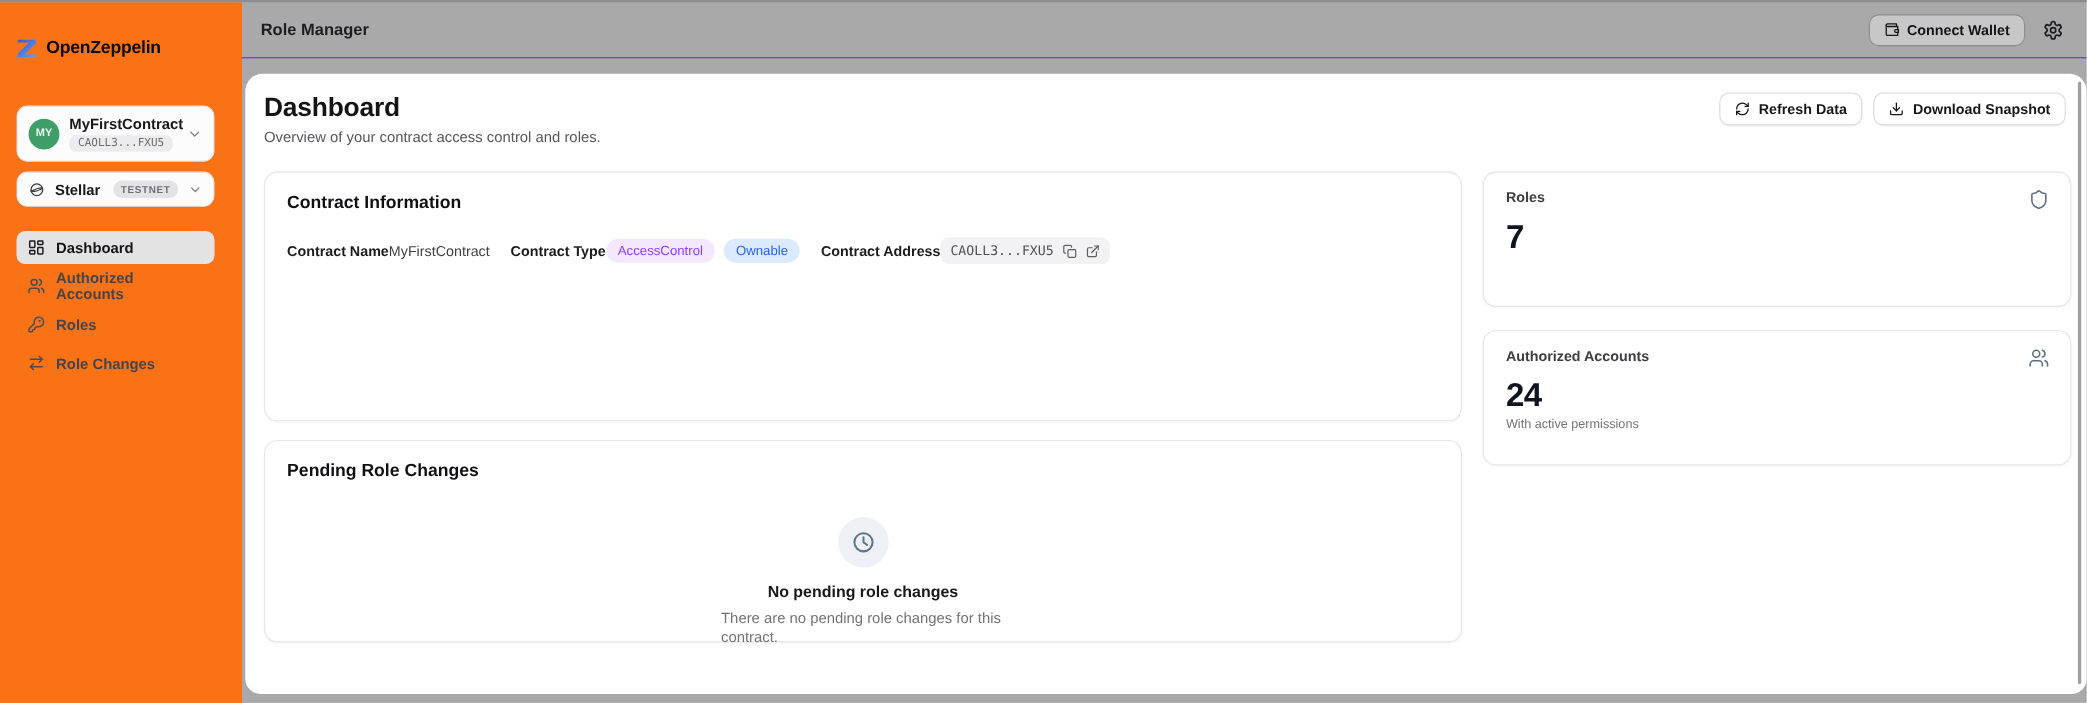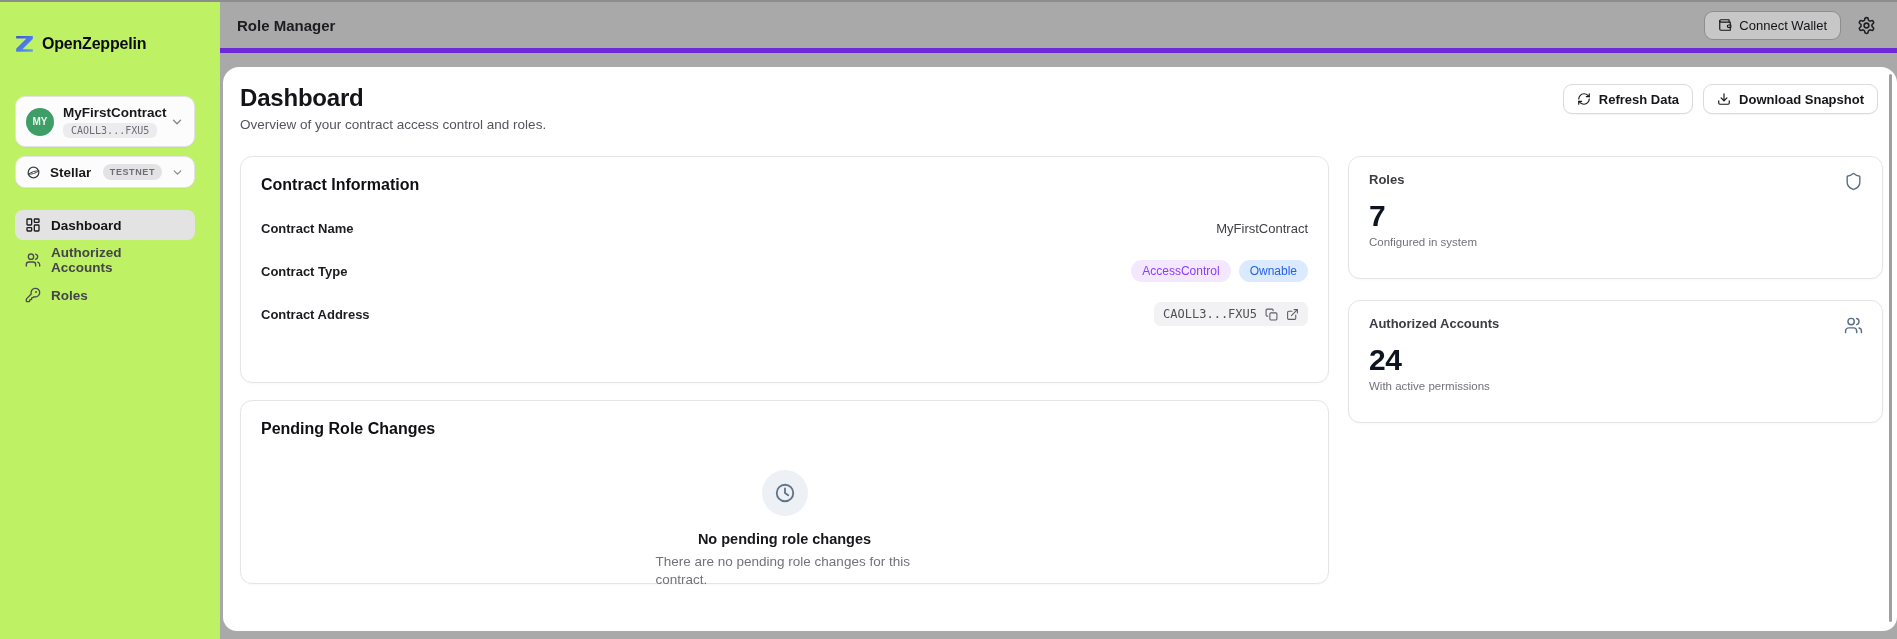--- a/index.html
+++ b/index.html
@@ -3,21 +3,21 @@
 <meta charset="utf-8">
 <style>
   * { margin:0; padding:0; box-sizing:border-box; }
   html,body { width:1897px; height:639px; overflow:hidden; }
   body {
     font-family:"Liberation Sans","DejaVu Sans",sans-serif;
     background:#a9a9a9; color:#18181b; display:flex;
     border-top:2px solid #8d8d8d;
   }
   
-  .sidebar { width:220px; min-width:220px; background:#bef264; height:100%; }
+  .sidebar { width:220px; min-width:220px; background:#f97316; height:100%; }
   .brand { display:flex; align-items:center; gap:7px; margin:31px 0 0 14px; }
   .brand-text { font-size:16px; font-weight:700; color:#0b0b10; letter-spacing:-0.2px; }
   .side-card {
     background:#fcfcfc; border:1px solid #e3e3e5; border-radius:10px;
     margin:0 25px 0 15px; display:flex; align-items:center;
     padding:8px 10px; gap:9px; cursor:pointer; box-shadow:0 1px 1px rgba(0,0,0,0.03);
   }
   .contract-card { margin-top:42px; }
   .avatar {
     width:28px; height:28px; border-radius:50%; background:#3f9e68;
@@ -42,28 +42,28 @@
     display:flex; align-items:center; gap:10px; padding:6px 10px; border-radius:8px;
     font-size:13.5px; font-weight:600; color:#44444c; cursor:pointer; height:30px;
   }
   .nav-item.active { background:#e3e3e4; color:#141417; }
   .nav-item .ic { display:flex; color:#4a4a52; }
   .nav-item.active .ic { color:#1b1b1f; }
   
   .main { flex:1; display:flex; flex-direction:column; min-width:0; position:relative; }
   .topbar {
     height:51px; display:flex; align-items:center; justify-content:space-between;
-    padding:0 19px 0 17px; border-bottom:5px solid #6d28d9; flex:none;
+    padding:0 19px 0 17px; border-bottom:1px solid #6d28d9; flex:none;
   }
   .topbar-title { font-size:15px; font-weight:700; color:#1c1c21; }
   .topbar-right { display:flex; align-items:center; gap:14px; }
   .connect-btn {
     display:flex; align-items:center; gap:7px; background:rgba(255,255,255,0.35);
     border:1px solid rgba(50,50,55,0.38); border-radius:9px; padding:6px 13px;
-    font-size:13px; font-weight:400; color:#141418; cursor:pointer;
+    font-size:13px; font-weight:700; color:#141418; cursor:pointer;
     font-family:inherit;
   }
   .icon-btn { background:none; border:none; cursor:pointer; color:#1d1d22; display:flex; padding:2px; }
   .content-wrap { flex:1; padding:14px 0 8px 3px; min-height:0; }
   .panel {
     background:#ffffff; border-radius:16px 16px 14px 14px; height:100%;
     display:flex; flex-direction:column; overflow:hidden;
   }
   .panel-header { display:flex; justify-content:space-between; align-items:flex-start; padding:17px 19px 0 17px; }
   .page-title { font-size:24px; font-weight:700; color:#141418; letter-spacing:-0.2px; }
@@ -78,21 +78,21 @@
   .panel-body {
     display:grid; grid-template-columns:1fr 535px; gap:19px;
     padding:24px 14px 10px 17px; align-items:start; flex:1; min-height:0;
   }
   .card {
     border:1px solid #e5e5e8; border-radius:12px; background:#fff;
     box-shadow:0 1px 2px rgba(0,0,0,0.03);
   }
   .info-card { height:227px; padding:19px 20px; }
   .card-title { font-size:16px; font-weight:700; color:#101014; }
-  .info-rows { margin-top:22px; display:flex; flex-direction:column; gap:19px; }
+  .info-rows { margin-top:22px; display:flex; flex-direction:row; gap:19px; }
   .info-row { display:flex; justify-content:space-between; align-items:center; min-height:24px; }
   .row-label { font-size:13px; font-weight:700; color:#1b1b20; }
   .row-value { font-size:13px; color:#3f3f46; }
   .badges { display:flex; gap:8px; }
   .badge { font-size:12px; font-weight:400; border-radius:999px; padding:4px 11px; }
   .badge-purple { background:#f3e8ff; color:#8b3dff; }
   .badge-blue { background:#dbeafe; color:#2563eb; }
   .addr-box {
     display:flex; align-items:center; gap:8px; background:#f2f2f4; border-radius:7px;
     padding:5px 9px; font-family:"DejaVu Sans Mono",monospace; font-size:12px; color:#4f4f58;
@@ -196,20 +196,31 @@
       <span>Authorized Accounts</span>
     </div>
     <div class="nav-item">
       <span class="ic">
         <svg width="16" height="16" viewBox="0 0 24 24" fill="none" stroke="currentColor" stroke-width="2" stroke-linecap="round" stroke-linejoin="round">
           <path d="M2.586 17.414A2 2 0 0 0 2 18.828V21a1 1 0 0 0 1 1h3a1 1 0 0 0 1-1v-1a1 1 0 0 1 1-1h1a1 1 0 0 0 1-1v-1a1 1 0 0 1 1-1h.172a2 2 0 0 0 1.414-.586l.814-.814a6.5 6.5 0 1 0-4-4z"></path>
             <circle cx="16.5" cy="7.5" r=".5" fill="currentColor"></circle>
         </svg>
       </span>
       <span>Roles</span>
+    </div>
+    <div class="nav-item">
+      <span class="ic">
+        <svg width="16" height="16" viewBox="0 0 24 24" fill="none" stroke="currentColor" stroke-width="2" stroke-linecap="round" stroke-linejoin="round">
+          <path d="m16 3 4 4-4 4"></path>
+            <path d="M20 7H4"></path>
+            <path d="m8 21-4-4 4-4"></path>
+            <path d="M4 17h16"></path>
+        </svg>
+      </span>
+      <span>Role Changes</span>
     </div>
   </nav>
 </aside>
 
 <div class="main">
   <div class="topbar">
     <div class="topbar-title">Role Manager</div>
     <div class="topbar-right">
       <button class="connect-btn">
         <span>
@@ -322,21 +333,20 @@
 
         <div class="right-col">
           <div class="card stat-card">
             <div class="stat-label">Roles</div>
             <span class="stat-icon">
               <svg width="19" height="19" viewBox="0 0 24 24" fill="none" stroke="currentColor" stroke-width="1.8" stroke-linecap="round" stroke-linejoin="round">
                 <path d="M20 13c0 5-3.5 7.5-7.66 8.95a1 1 0 0 1-.67-.01C7.5 20.5 4 18 4 13V6a1 1 0 0 1 1-1c2 0 4.5-1.2 6.24-2.72a1.17 1.17 0 0 1 1.52 0C14.51 3.81 17 5 19 5a1 1 0 0 1 1 1z"></path>
               </svg>
             </span>
             <div class="stat-value">7</div>
-            <div class="stat-caption">Configured in system</div>
           </div>
 
           <div class="card stat-card">
             <div class="stat-label">Authorized Accounts</div>
             <span class="stat-icon">
               <svg width="19" height="19" viewBox="0 0 24 24" fill="none" stroke="currentColor" stroke-width="1.8" stroke-linecap="round" stroke-linejoin="round">
                 <path d="M16 21v-2a4 4 0 0 0-4-4H6a4 4 0 0 0-4 4v2"></path>
                   <circle cx="9" cy="7" r="4"></circle>
                   <path d="M22 21v-2a4 4 0 0 0-3-3.87"></path>
                   <path d="M16 3.13a4 4 0 0 1 0 7.75"></path>

